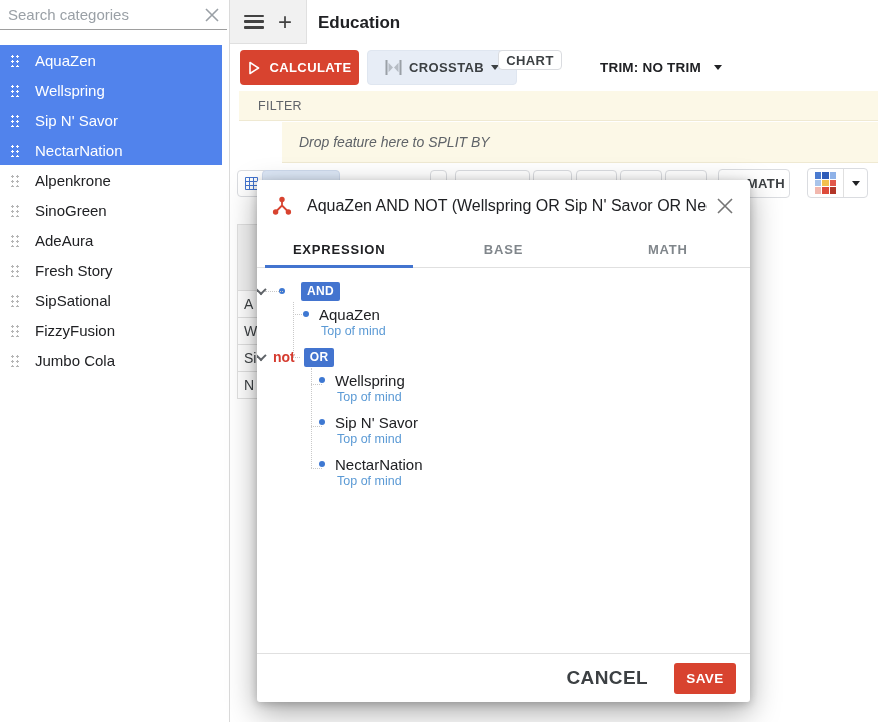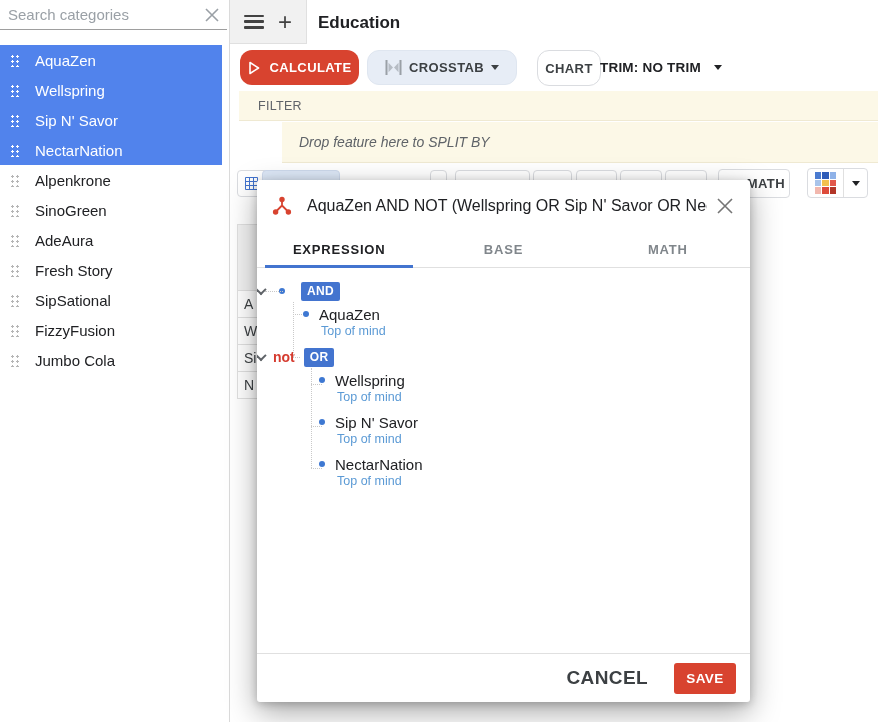--- a/index.html
+++ b/index.html
@@ -24,26 +24,26 @@
   .cat-item.selected .grip i { color:#fff; }
 
   
   .tabstrip { position:absolute; left:230px; top:0; width:77px; height:44px; background:#f1f1f1; border-right:1px solid #e0e0e0; border-bottom:1px solid #e0e0e0; display:flex; align-items:center; justify-content:space-evenly; }
   .hamburger { width:20px; height:14px; display:flex; flex-direction:column; justify-content:space-between; cursor:pointer; }
   .hamburger span { display:block; height:2.5px; background:#424242; border-radius:1px; }
   .plus { font-size:24px; line-height:20px; color:#424242; cursor:pointer; font-weight:400; }
   .page-title { position:absolute; left:318px; top:13px; font-size:17px; font-weight:bold; color:#202124; }
 
   
-  .btn { display:inline-flex; align-items:center; justify-content:center; border-radius:12px; font-size:13px; font-weight:bold; letter-spacing:.4px; cursor:pointer; }
+  .btn { display:inline-flex; align-items:center; justify-content:center; border-radius:4px; font-size:13px; font-weight:bold; letter-spacing:.4px; cursor:pointer; }
   .calc-btn { position:absolute; left:240px; top:50px; width:119px; height:35px; background:#d8432f; color:#fff; gap:8px; }
   .calc-btn svg { display:block; }
   .crosstab-group { position:absolute; left:367px; top:50px; width:150px; height:35px; background:#e7edf6; border:1px solid #dfe6f0; color:#3c4043; gap:7px; }
   .caret { width:0; height:0; border-left:4.5px solid transparent; border-right:4.5px solid transparent; border-top:5px solid #3c4043; display:inline-block; }
-  .chart-btn { position:absolute; left:537px; top:50px; width:64px; height:36px; background:#fff; border:1px solid #dadce0; color:#3c4043; }
+  .chart-btn { position:absolute; left:498px; top:50px; width:64px; height:20px; background:#fff; border:1px solid #dadce0; color:#3c4043; }
   .trim-btn { position:absolute; left:600px; top:50px; height:35px; background:transparent; color:#202124; gap:13px; letter-spacing:.2px; font-size:13.5px; }
 
   
   .band { position:absolute; left:239px; width:639px; background:#fcf8e7; }
   .band1 { top:91px; height:30px; border-bottom:1px solid #efe9d2; display:flex; align-items:center; padding-left:19px; font-size:12.5px; color:#5f6368; letter-spacing:.3px; }
   .band2 { top:122px; height:41px; border-bottom:1px solid #efe9d2; display:flex; align-items:center; padding-left:17px; font-style:italic; font-size:14px; color:#5f6368;margin-left:43px; }
 
   
   .frag { position:absolute; top:170px; height:27px; background:#fff; border:1px solid #dadce0; border-radius:4px; }
   .frag.blue { background:#dce7f6; border-color:#cdd9ec; }

